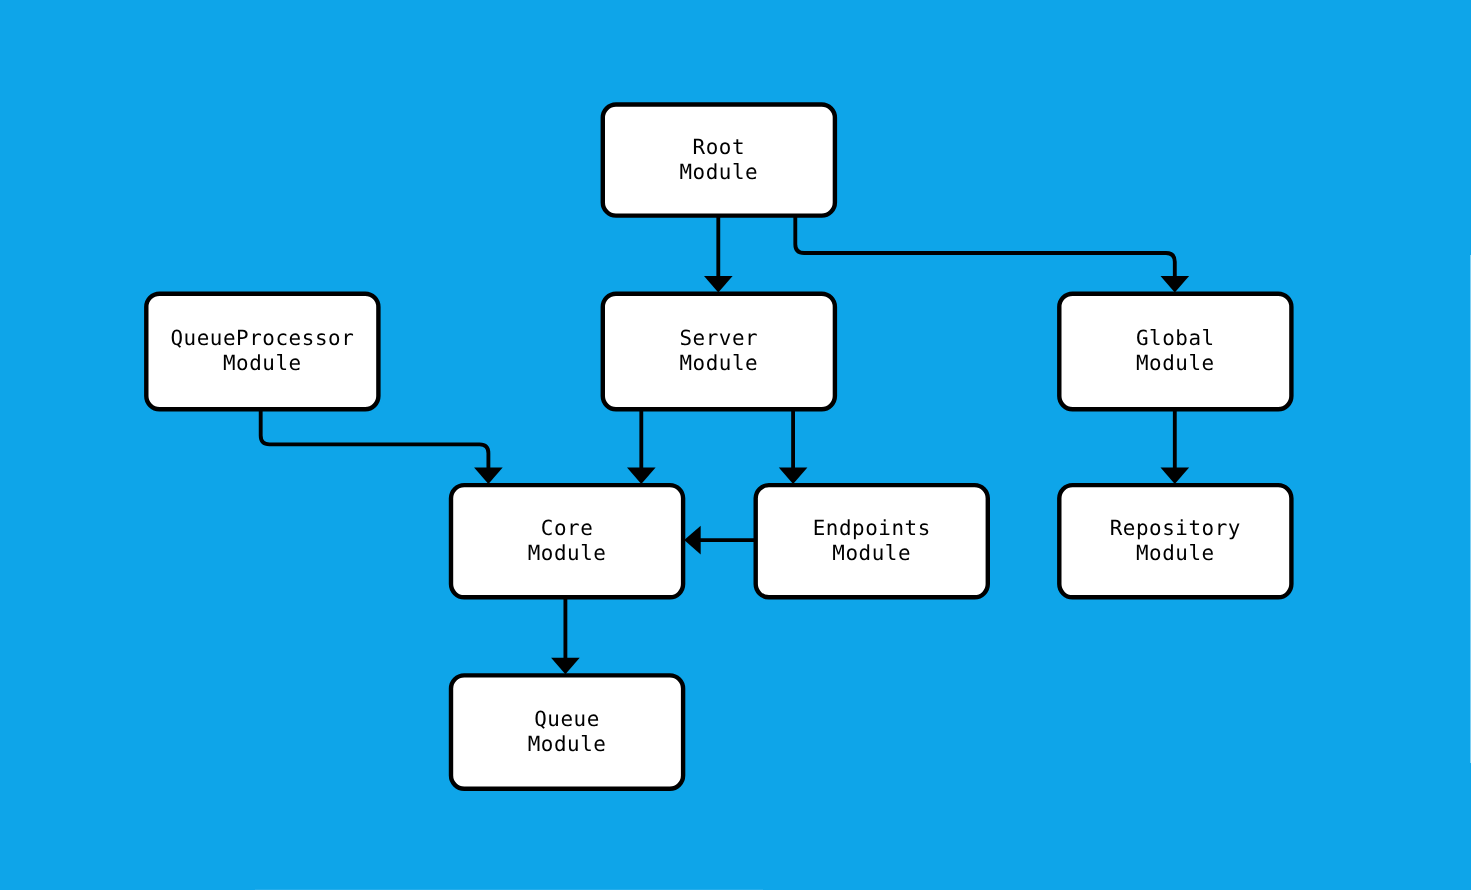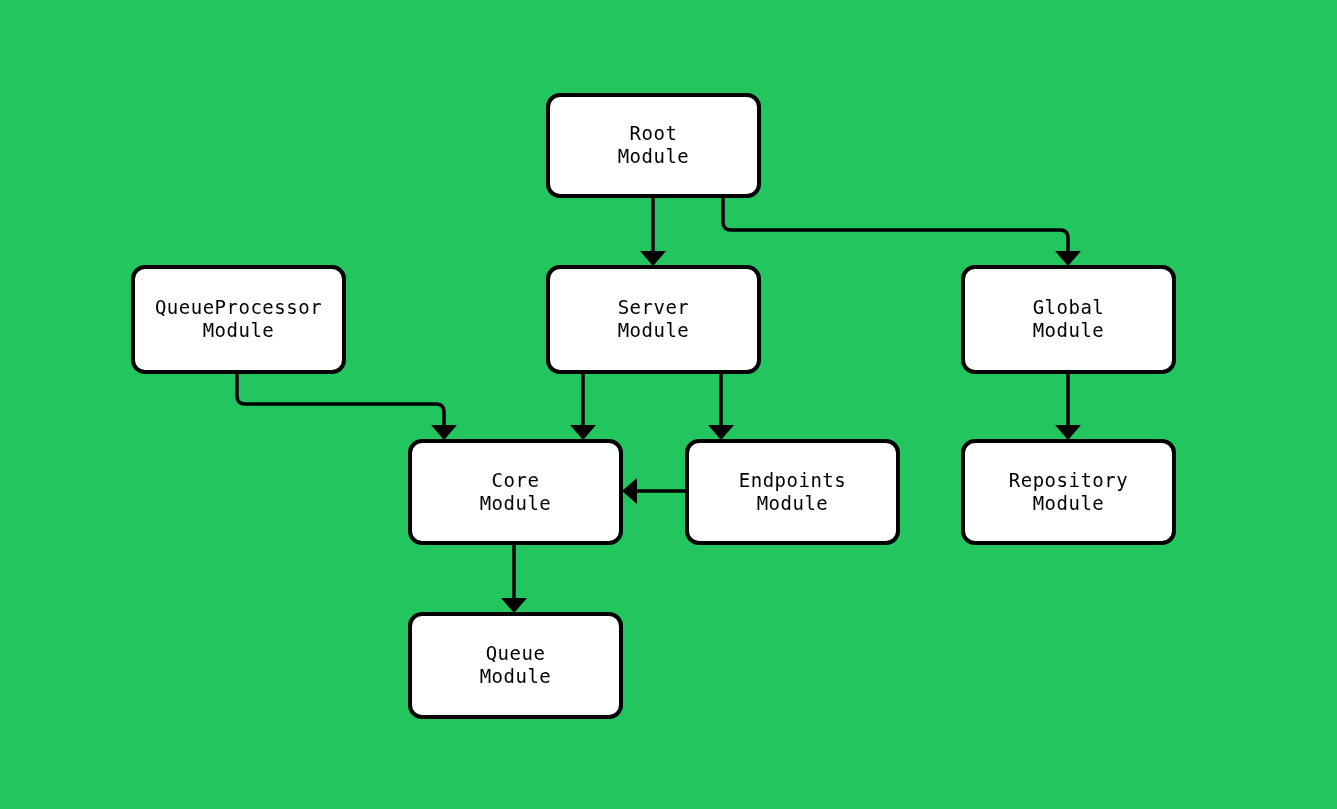--- a/index.html
+++ b/index.html
@@ -4,21 +4,21 @@
 <style>
   html, body {
     margin: 0;
     padding: 0;
     background: #ffffff;
   }
   #diagram-root {
     position: relative;
     width: 1337px;
     height: 809px;
-    background: #22c55e;
+    background: #0ea5e9;
     font-family: "DejaVu Sans Mono", "Liberation Mono", monospace;
     overflow: hidden;
     text-align: right;
   }
   svg.diagram-canvas {
     display: block;
     width: 1337px;
     height: 809px;
   }
   .node-box {

